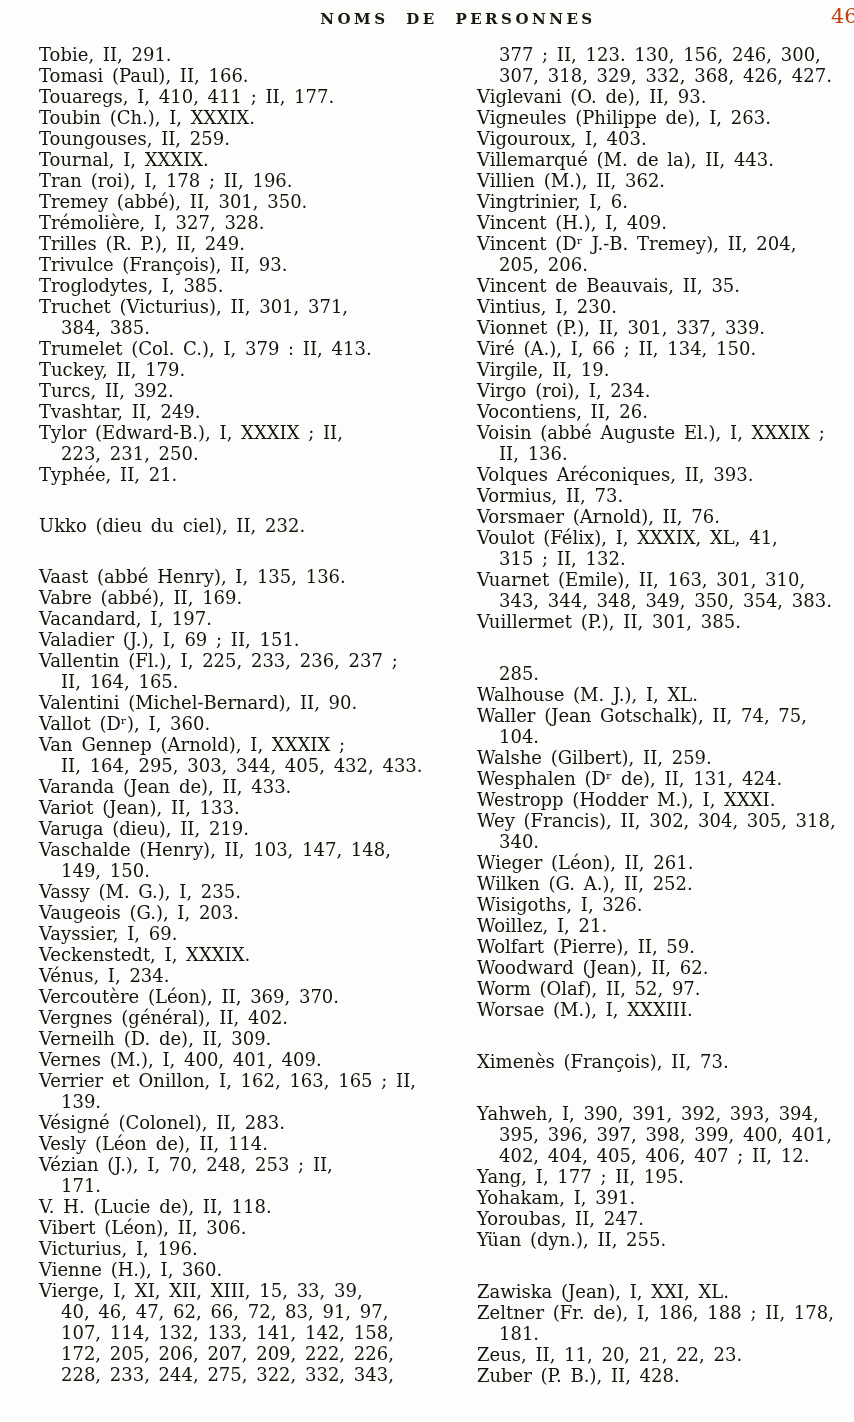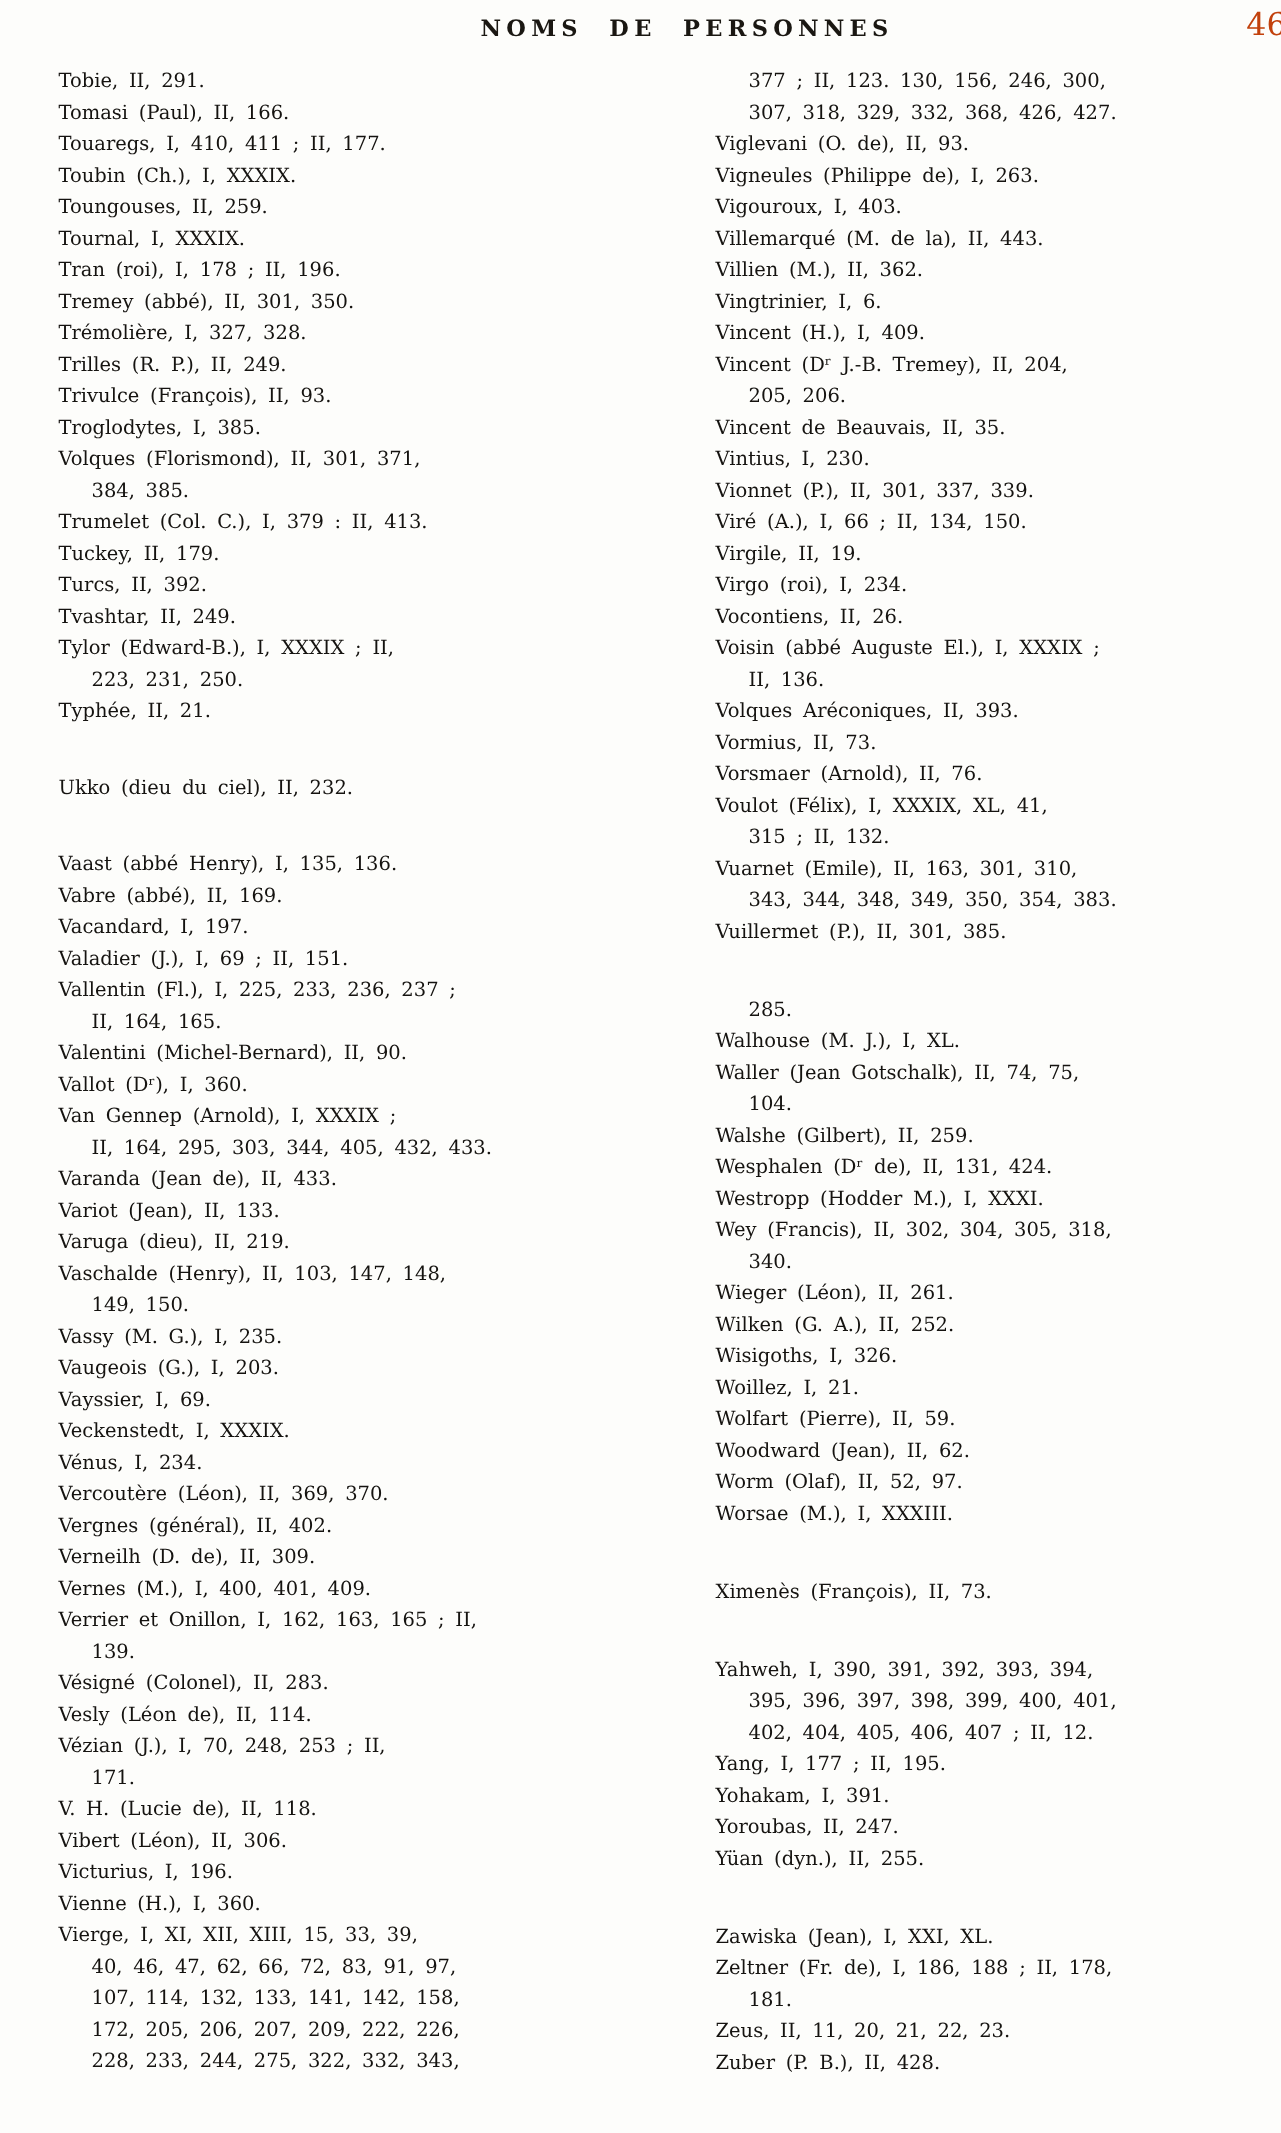--- a/index.html
+++ b/index.html
@@ -40,21 +40,21 @@
     position: absolute;
     top: 0px;
     right: 14px;
     font-size: 21px;
     color: #c2410c;
   }
   .col {
     position: absolute;
     top: 44px;
     line-height: 21px;
-    font-size: 13px;
+    font-size: 18px;
     word-spacing: 3px;
     white-space: nowrap;
   }
   .col-left  { left: 8px;   width: 424px; }
   .col-right { left: 446px; width: 404px; }
   .line { height: 21px; }
   .line.cont { padding-left: 22px; }
   .gap-l { height: 30px; }
   .gap-r { height: 31px; }
 </style>
@@ -73,21 +73,21 @@
       <div class="line">Touaregs, I, 410, 411 ; II, 177.</div>
       <div class="line">Toubin (Ch.), I, XXXIX.</div>
       <div class="line">Toungouses, II, 259.</div>
       <div class="line">Tournal, I, XXXIX.</div>
       <div class="line">Tran (roi), I, 178 ; II, 196.</div>
       <div class="line">Tremey (abbé), II, 301, 350.</div>
       <div class="line">Trémolière, I, 327, 328.</div>
       <div class="line">Trilles (R. P.), II, 249.</div>
       <div class="line">Trivulce (François), II, 93.</div>
       <div class="line">Troglodytes, I, 385.</div>
-      <div class="line">Volques (Florismond), II, 301, 371,</div>
+      <div class="line">Truchet (Victurius), II, 301, 371,</div>
       <div class="line cont">384, 385.</div>
       <div class="line">Trumelet (Col. C.), I, 379 : II, 413.</div>
       <div class="line">Tuckey, II, 179.</div>
       <div class="line">Turcs, II, 392.</div>
       <div class="line">Tvashtar, II, 249.</div>
       <div class="line">Tylor (Edward-B.), I, XXXIX ; II,</div>
       <div class="line cont">223, 231, 250.</div>
       <div class="line">Typhée, II, 21.</div>
       <div class="gap-l"></div>
       <div class="line">Ukko (dieu du ciel), II, 232.</div>

